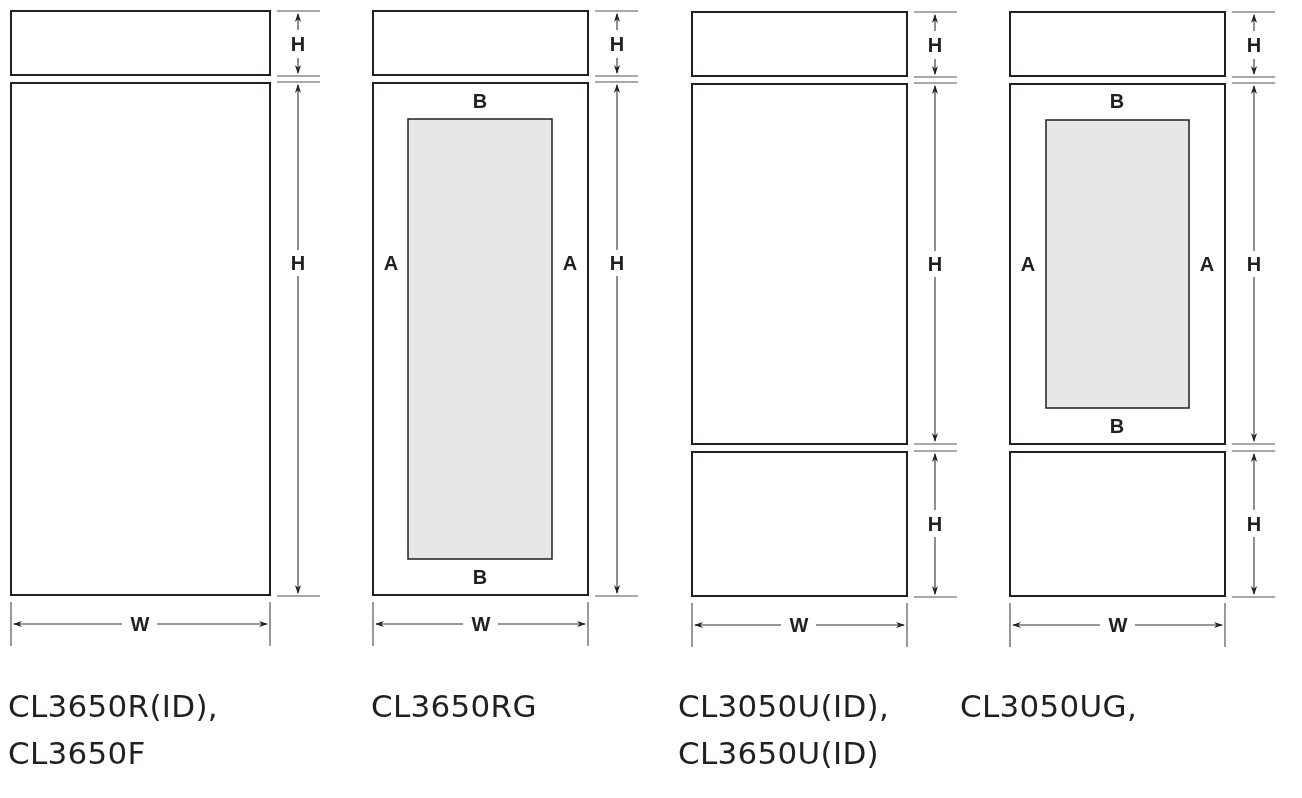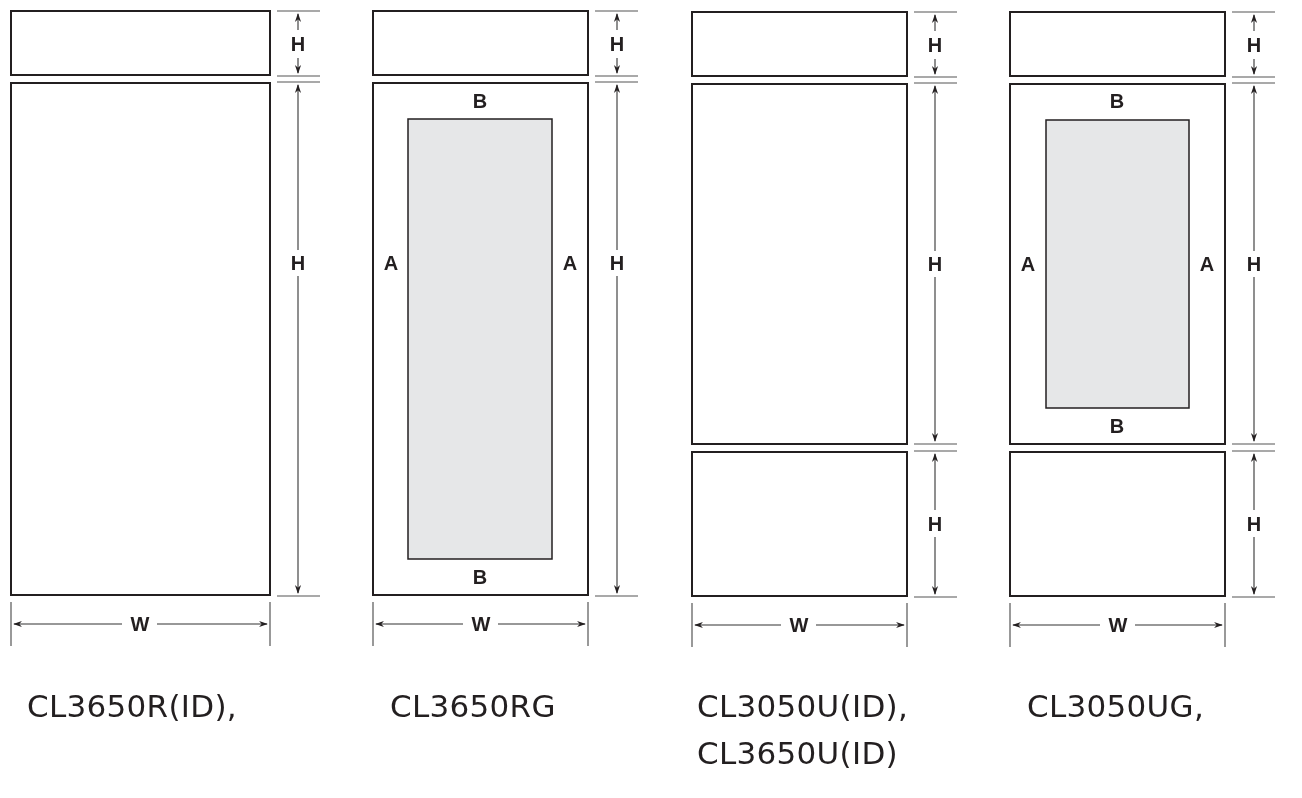--- a/index.html
+++ b/index.html
@@ -4,21 +4,21 @@
 <style>
   html, body { margin: 0; padding: 0; background: #ffffff; }
   body { width: 1302px; height: 798px; position: relative; overflow: hidden; font-family: "DejaVu Sans", sans-serif; }
   svg { position: absolute; left: 0; top: 0; }
   .box { fill: #ffffff; stroke: #231f20; stroke-width: 2; }
   .glass { fill: #e6e7e8; stroke: #231f20; stroke-width: 1.5; }
   .ext { stroke: #555; stroke-width: 1.2; }
   .dim { stroke: #333; stroke-width: 1.1; }
   .lbl { font-family: "Liberation Sans", sans-serif; font-weight: bold; font-size: 20px; fill: #231f20; }
   .caption { position: absolute; font-family: "DejaVu Sans", sans-serif; font-size: 31px; color: #231f20; line-height: 47px; letter-spacing: 0.3px; }
-  .caption div { white-space: nowrap; margin-left: 19px; }
+  .caption div { white-space: nowrap; }
 </style>
 </head>
 <body>
 
 <svg width="1302" height="798" viewBox="0 0 1302 798">
   <defs>
     <marker id="arr" viewBox="0 0 10 10" refX="9" refY="5" markerWidth="8" markerHeight="8" orient="auto-start-reverse">
       <path d="M0,1.5 L10,5 L0,8.5 L3,5 z" fill="#231f20"></path>
     </marker>
   </defs>
@@ -125,23 +125,24 @@
     <line class="ext" x1="1010" y1="603" x2="1010" y2="647"></line>
     <line class="ext" x1="1225" y1="603" x2="1225" y2="647"></line>
     <line class="dim" x1="1100" y1="625" x2="1013" y2="625" marker-end="url(#arr)"></line>
     <line class="dim" x1="1135" y1="625" x2="1222" y2="625" marker-end="url(#arr)"></line>
     <text class="lbl" x="1118" y="632" text-anchor="middle">W</text>
   </g>
 </svg>
 
 <div class="caption" style="left:8px; top:683px;">
   <div>CL3650R(ID),</div>
+  <div>CL3650F</div>
 </div>
 <div class="caption" style="left:371px; top:683px;">
   <div>CL3650RG</div>
 </div>
 <div class="caption" style="left:678px; top:683px;">
   <div>CL3050U(ID),</div>
   <div>CL3650U(ID)</div>
 </div>
-<div class="caption" style="left:1008px; top:683px;text-align:right;">
+<div class="caption" style="left:960px; top:683px;text-align:right;">
   <div>CL3050UG,</div>
 </div>
 
 </body></html>

